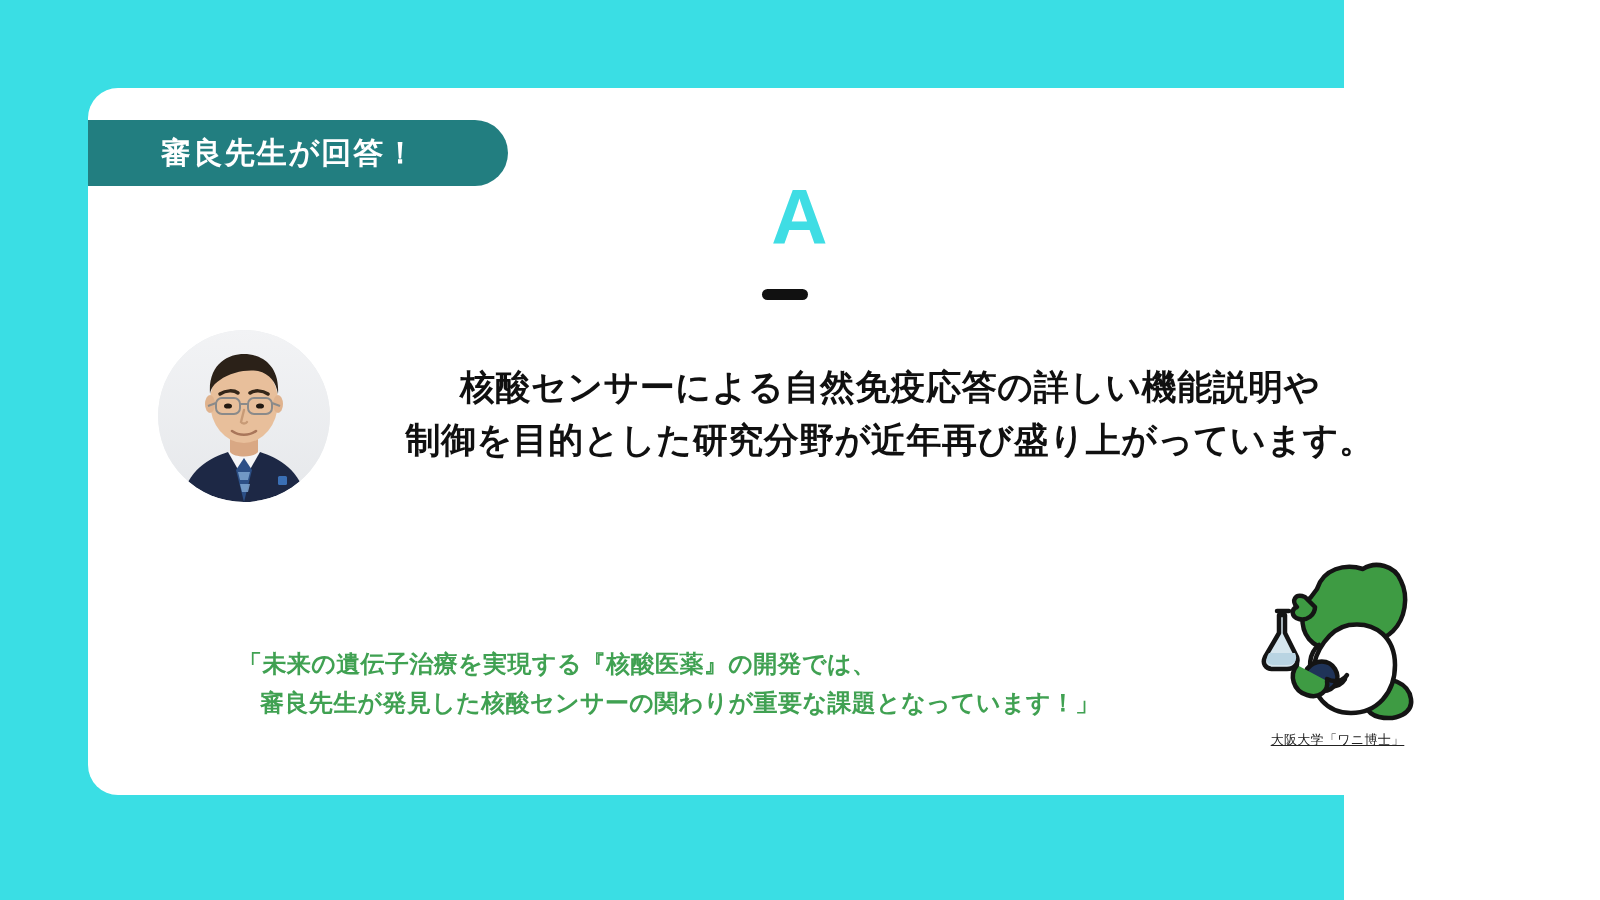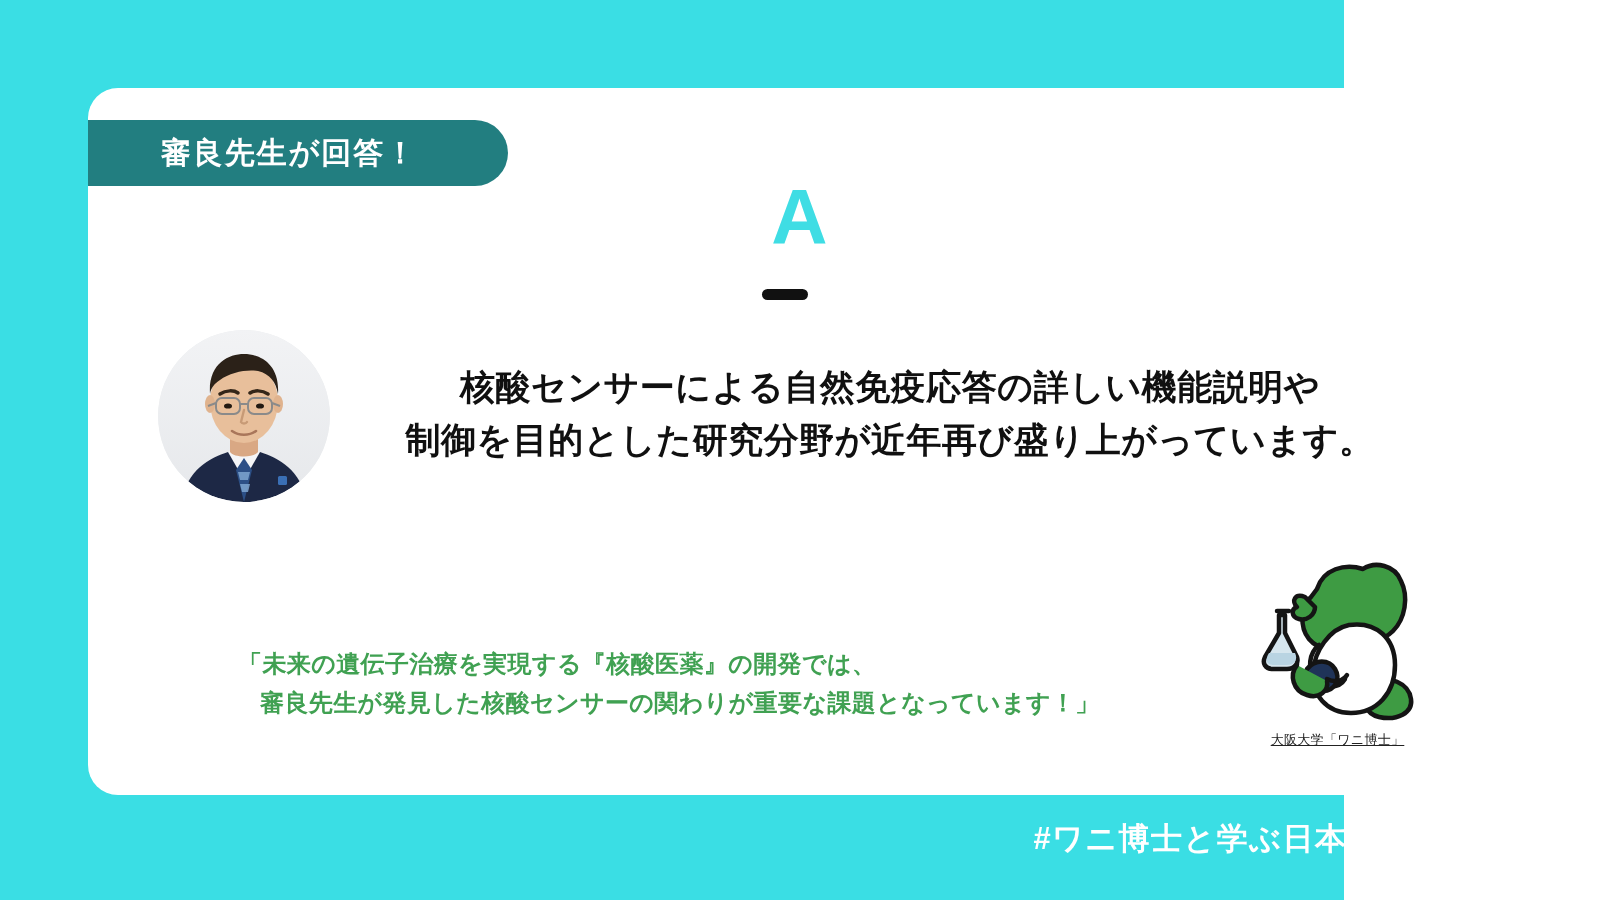--- a/index.html
+++ b/index.html
@@ -257,15 +257,14 @@
         <path d="M44 112 C36 122 40 138 54 142 C66 146 76 138 74 128" fill="#3E9B43"></path>
 
         <path d="M26 62 L32 62 L32 80 L44 104 C46 110 42 116 34 116 L20 116 C12 116 9 110 12 104 L26 80 Z" fill="#D6E6EE"></path>
         <path d="M16 100 L42 100 C45 106 42 112 34 112 L20 112 C13 112 12 106 16 100 Z" fill="#B9D4E2" stroke="none"></path>
         <path d="M24 58 L36 58"></path>
       </g>
     </svg>
   </div>
   <div id="mascot-caption">大阪大学「ワニ博士」</div>
 
-  <div id="hashtag">#ワニ博士と学ぶ日本国際賞2026</div>
 
 </div>
 
 </body></html>

